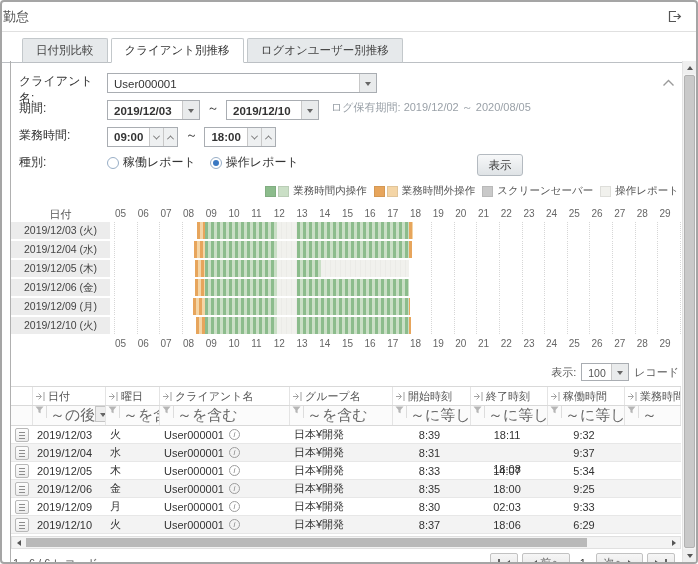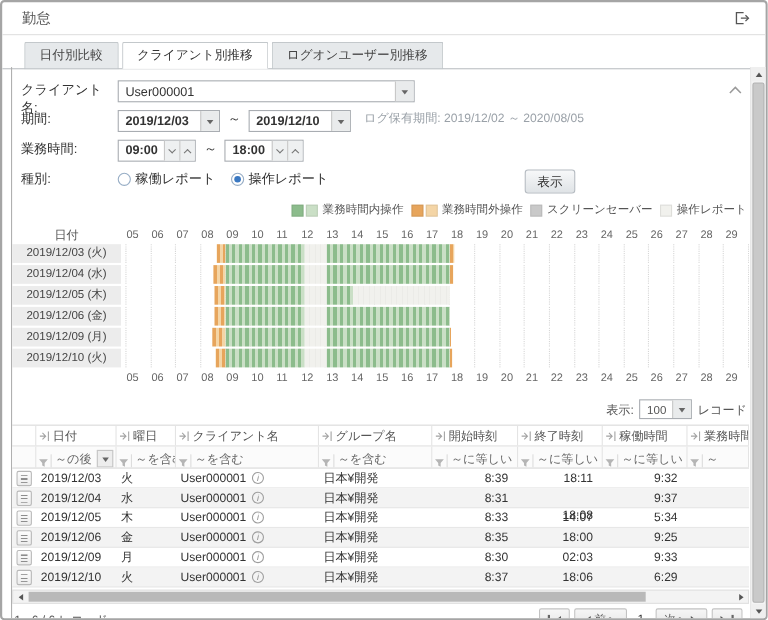--- a/index.html
+++ b/index.html
@@ -1,21 +1,21 @@
 <!DOCTYPE html>
 <html style="--in_dark: #8cbc8c; --in_light: #cadfc6; --out_dark: #e7a55c; --out_light: #f4d5a6; --screensaver: #c9c9c9; --band: #f1f1ed; --accent_blue: #3a78c2;"><head>
 <meta charset="utf-8">
 <style>
   * { margin:0; padding:0; box-sizing:border-box; }
   body { background:#fff; font-family:"Liberation Sans","DejaVu Sans",sans-serif; }
   .window{ width:698px; height:564px; border:2px solid #a5a5a5; border-radius:4px;
     background:#fff; overflow:hidden; position:relative; color:#333; }
 
   
-  .titlebar{ height:30px; display:flex; align-items:center; padding:0 13px 0 18px;
+  .titlebar{ height:30px; display:flex; align-items:center; padding:0 13px 0 1px;
     border-bottom:1px solid #e0e0e0; }
   .title{ font-size:13px; color:#555; flex:1; }
   .exit-btn{ width:18px; height:16px; display:flex; align-items:center; justify-content:center; cursor:pointer; }
 
   
   .tabbar{ padding:6px 0 0 20px; border-bottom:1px solid #bcc0c4; display:flex; gap:3px; }
   .tab{ font-size:11.5px; color:#444; background:#e6e9eb; border:1px solid #c3c8cb;
     border-radius:2px 2px 0 0; padding:4px 13px; margin-bottom:-1px; border-bottom:1px solid #bcc0c4; cursor:pointer; white-space:nowrap; }
   .tab.active{ background:#fff; border-bottom-color:#fff; color:#333; }
 
@@ -77,29 +77,29 @@
   .ttoolbar .sel{ width:48px; height:18px; margin:0 5px; }
   .ttoolbar .sel .val{ font-size:10.5px; }
 
   
   .tbl{ border-top:1px solid #d9d9d9; font-size:11px; }
   .thead{ display:flex; height:19px; border-bottom:1px solid #d9d9d9; align-items:center; }
   .th{ display:flex; align-items:center; height:100%; border-right:1px solid #e4e4e4;
     color:#555; padding:0 2px 0 3px; overflow:hidden; white-space:nowrap; cursor:pointer; }
   .pin-icon{ margin-right:3px; flex:none; display:flex; }
   .tfilter{ display:flex; height:20px; border-bottom:1px solid #d9d9d9; background:#fbfbfb; align-items:center; }
-  .tf{ display:flex; align-items:flex-end; height:100%; border-right:1px solid #e4e4e4;
-    color:#666; font-size:11px; padding:0 2px; overflow:hidden; white-space:nowrap; cursor:pointer; }
+  .tf{ display:flex; align-items:flex-start; height:100%; border-right:1px solid #e4e4e4;
+    color:#666; font-size:15px; padding:0 2px; overflow:hidden; white-space:nowrap; cursor:pointer; }
   .tf .fdiv{ width:1px; height:12px; background:#ddd; margin:0 3px 0 2px; flex:none; }
   .tf .fbtn{ margin-left:auto; width:15px; height:16px; border:1px solid #c5c5c5; background:#ededed;
     display:flex; align-items:center; justify-content:center; flex:none; }
   .trow{ display:flex; height:18px; border-bottom:1px solid #e7e7e7; align-items:center; color:#333; }
   .trow.alt{ background:#f3f3f3; }
   .td{ padding:0 4px; overflow:hidden; white-space:nowrap; height:100%; display:flex; align-items:center; }
-  .td.r{ justify-content:flex-end; padding-right:9px; }
+  .td.r{ justify-content:center; padding-right:9px; }
   .rowicon{ width:14px; height:14px; border:1px solid #b8b8b8; border-radius:2px;
     background:linear-gradient(#fdfdfd,#ececec); margin:0 auto; position:relative; cursor:pointer; flex:none;}
   .rowicon::after{ content:""; position:absolute; left:3px; right:3px; top:3px; height:7px;
     background:repeating-linear-gradient(180deg,#8d8d8d 0 1px,transparent 1px 3px); }
   .info-i{ display:inline-block; width:11px; height:11px; border:1px solid #9d9d9d; border-radius:50%;
     font-size:8px; line-height:10px; text-align:center; color:#888; margin-left:5px; flex:none; cursor:pointer;}
   .info-i::after{ content:"i"; font-style:italic; }
 
   
   .hscroll{ height:13px; margin-top:2px; background:#f3f3f3; border:1px solid #e0e0e0; position:relative; }

